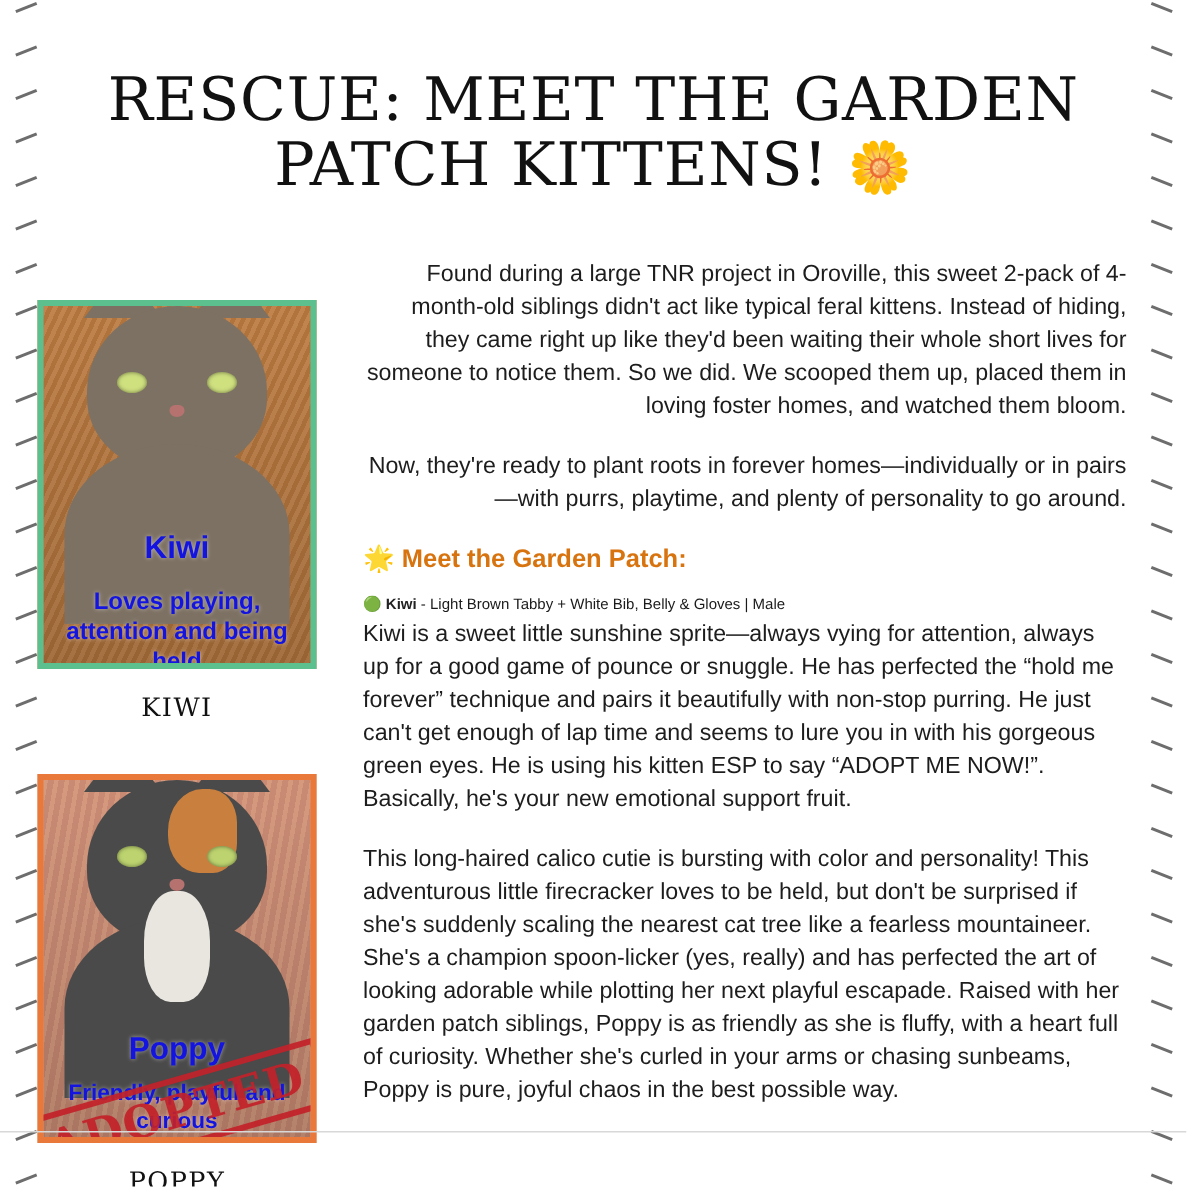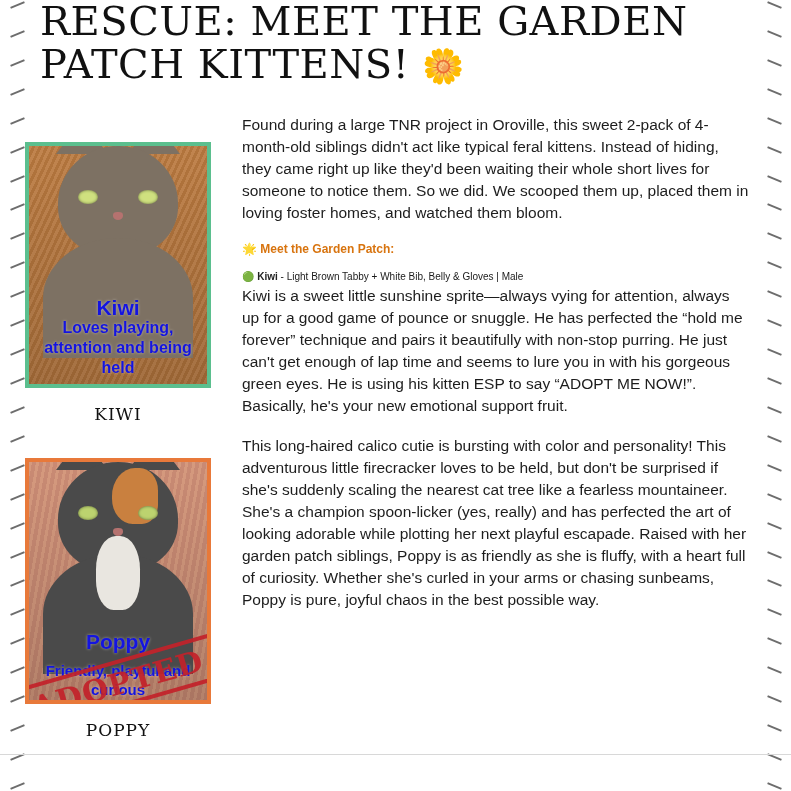--- a/index.html
+++ b/index.html
@@ -36,21 +36,23 @@
     display: block;
     width: 15px;
     height: 2px;
     background: #6d6d6d;
     transform: rotate(-22deg);
   }
   .edge-dashes.right span { transform: rotate(22deg); }
 
   
   .header {
-    padding: 0 40px;
+    padding: 12px 40px;
+    text-align: center;
+    margin-top: 34px;
   }
   .title {
     font-family: "DejaVu Serif", serif;
     font-weight: 400;
     font-size: 40px;
     letter-spacing: 0.5px;
     line-height: 1.08;
     margin: 0;
     padding-top: 0;
     color: #111;
@@ -193,21 +195,21 @@
     text-align: center;
     font-weight: bold;
     color: #1414e0;
     text-shadow: 0 0 3px rgba(255,255,255,0.5);
   }
   .kiwi .name-in {
     top: 150px;
     font-size: 21px;
   }
   .kiwi .desc-in {
-    top: 172px;
+    top: 188px;
     font-size: 16px;
     line-height: 1.25;
     padding: 0 12px;
   }
   .poppy .name-in {
     top: 168px;
     font-size: 21px;
   }
   .poppy .desc-in {
     top: 200px;
@@ -240,26 +242,26 @@
     letter-spacing: 1px;
     margin-top: 16px;
     color: #111;
   }
   .spacer-between-cards { height: 34px; }
 
   
   .para {
     font-size: 15.5px;
     line-height: 1.42;
-    text-align: left;
+    text-align: right;
     margin: 0 0 18px 0;
     color: #1d1d1d;
   }
   .section-head {
-    font-size: 12px;
+    font-size: 17px;
     font-weight: bold;
     color: #d8740f;
     margin: 2px 0 14px 0;
   }
   .pet-block {
     margin-bottom: 18px;
   }
   .pet-head {
     font-size: 10px;
     line-height: 1.4;
@@ -390,20 +392,21 @@
       <div class="photo-caption-in name-in">Poppy</div>
       <div class="photo-caption-in desc-in">Friendly, playful and curious</div>
       <div class="adopted-stamp">ADOPTED</div>
     </div>
     <div class="photo-label">POPPY</div>
 
   </div>
 
   <div class="col-right">
     <p class="para">Found during a large TNR project in Oroville, this sweet 2-pack of 4-month-old siblings didn't act like typical feral kittens. Instead of hiding, they came right up like they'd been waiting their whole short lives for someone to notice them. So we did. We scooped them up, placed them in loving foster homes, and watched them bloom.</p>
+    <p class="para">Now, they're ready to plant roots in forever homes—individually or in pairs—with purrs, playtime, and plenty of personality to go around.</p>
 
     <div class="section-head">
       <span>🌟</span>
       <span>Meet the Garden Patch:</span>
     </div>
 
     <div class="pet-block">
       <p class="pet-head"><span>🟢</span> <span class="pet-name kiwi-name">Kiwi</span><span> - Light Brown Tabby + White Bib, Belly &amp; Gloves | Male</span></p>
       <p class="pet-body">Kiwi is a sweet little sunshine sprite—always vying for attention, always up for a good game of pounce or snuggle. He has perfected the “hold me forever” technique and pairs it beautifully with non-stop purring. He just can't get enough of lap time and seems to lure you in with his gorgeous green eyes. He is using his kitten ESP to say “ADOPT ME NOW!”. Basically, he's your new emotional support fruit.</p>
     </div>

